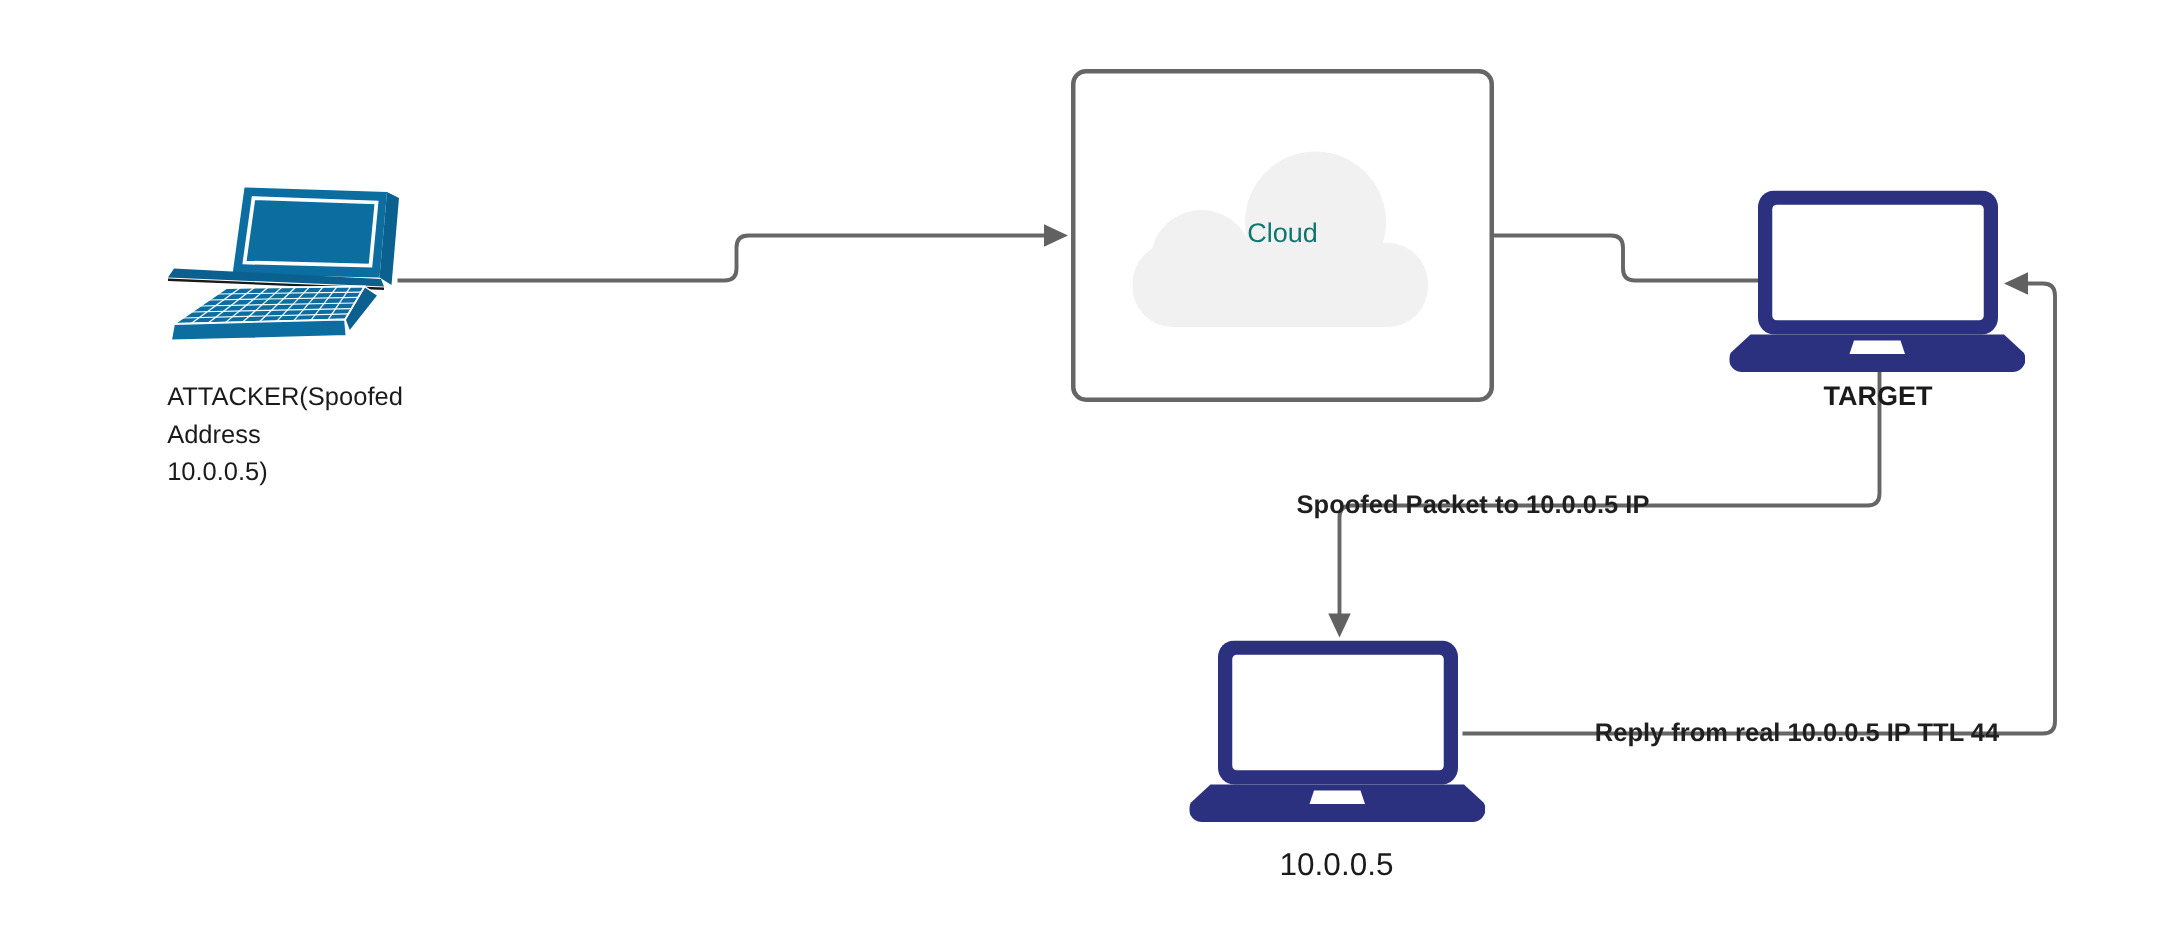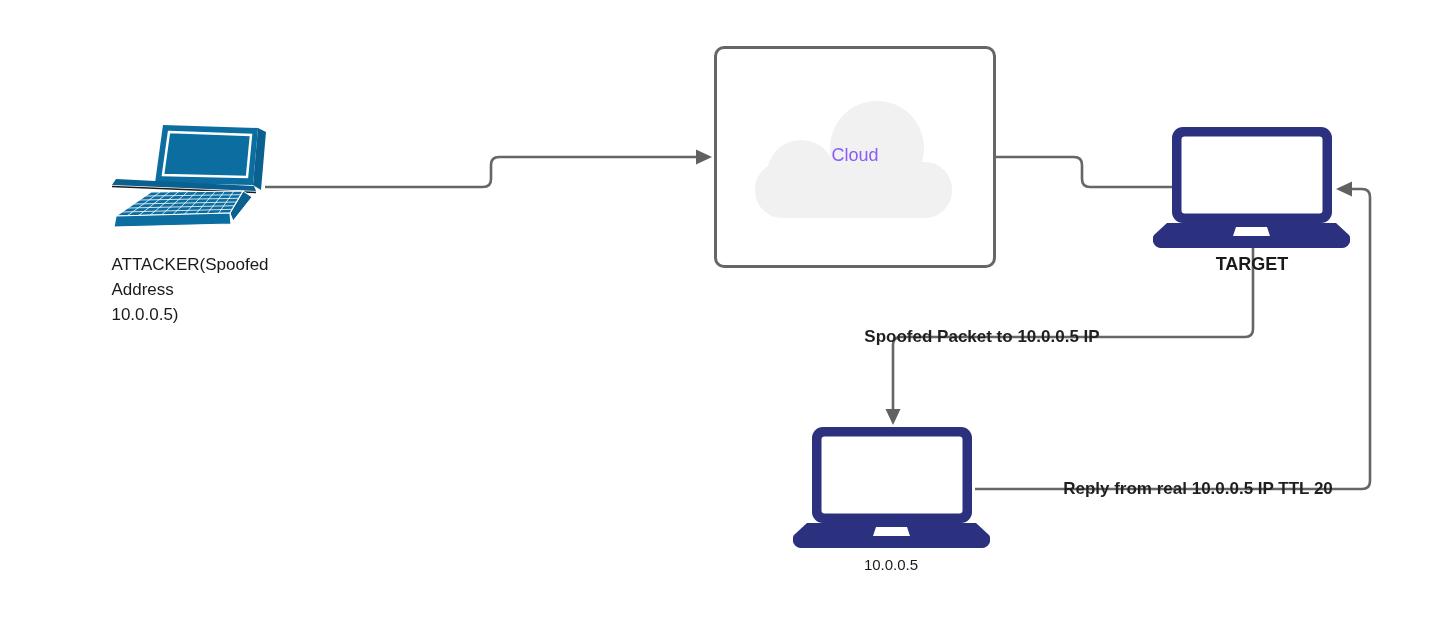--- a/index.html
+++ b/index.html
@@ -55,29 +55,29 @@
   .cloud-shape {
     position: absolute;
     left: 38px; top: 51px;
     width: 197px; height: 118px;
   }
   .cloud-label {
     position: absolute;
     left: 0; right: 0; top: 96px;
     text-align: center;
     font-size: 18px;
-    color: #8b5cf6;
+    color: #0f766e;
     z-index: 3;
   }
   .target-label {
     font-weight: bold;
     font-size: 18px;
     line-height: 20px;
   }
-  .host-label { font-size: 15px; line-height: 18px; }
+  .host-label { font-size: 21px; line-height: 18px; margin-top: 12px; }
 </style>
 </head>
 <body>
 
 <div class="canvas">
 
   <svg class="connector-layer" viewBox="0 0 1449 622">
     <path d="M 265 187 L 483 187 Q 491 187 491 179 L 491 165 Q 491 157 499 157 L 697 157"></path>
     <polygon points="712,157 696,149.5 696,164.5"></polygon>
 
@@ -147,15 +147,15 @@
     <svg width="197" height="121" viewBox="0 0 197 121">
       <rect x="19" y="0" width="160" height="96" rx="11" fill="#2b317e"></rect>
       <rect x="28.5" y="9.5" width="141" height="77" rx="3" fill="#ffffff"></rect>
       <path d="M 14 96 L 183 96 L 196 108 A 8.5 8.5 0 0 1 189 121 L 8 121 A 8.5 8.5 0 0 1 1 108 Z" fill="#2b317e"></path>
       <path d="M 83 100 L 114 100 L 117 109 L 80 109 Z" fill="#ffffff"></path>
     </svg>
   </div>
   <div class="node-label host-label" style="left:891px; top:556px;">10.0.0.5</div>
 
   <div class="edge-label" style="left:982px; top:327px;">Spoofed Packet to 10.0.0.5 IP</div>
-  <div class="edge-label" style="left:1198px; top:479px;">Reply from real 10.0.0.5 IP TTL 20</div>
+  <div class="edge-label" style="left:1198px; top:479px;">Reply from real 10.0.0.5 IP TTL 44</div>
 
 </div>
 
 </body></html>

